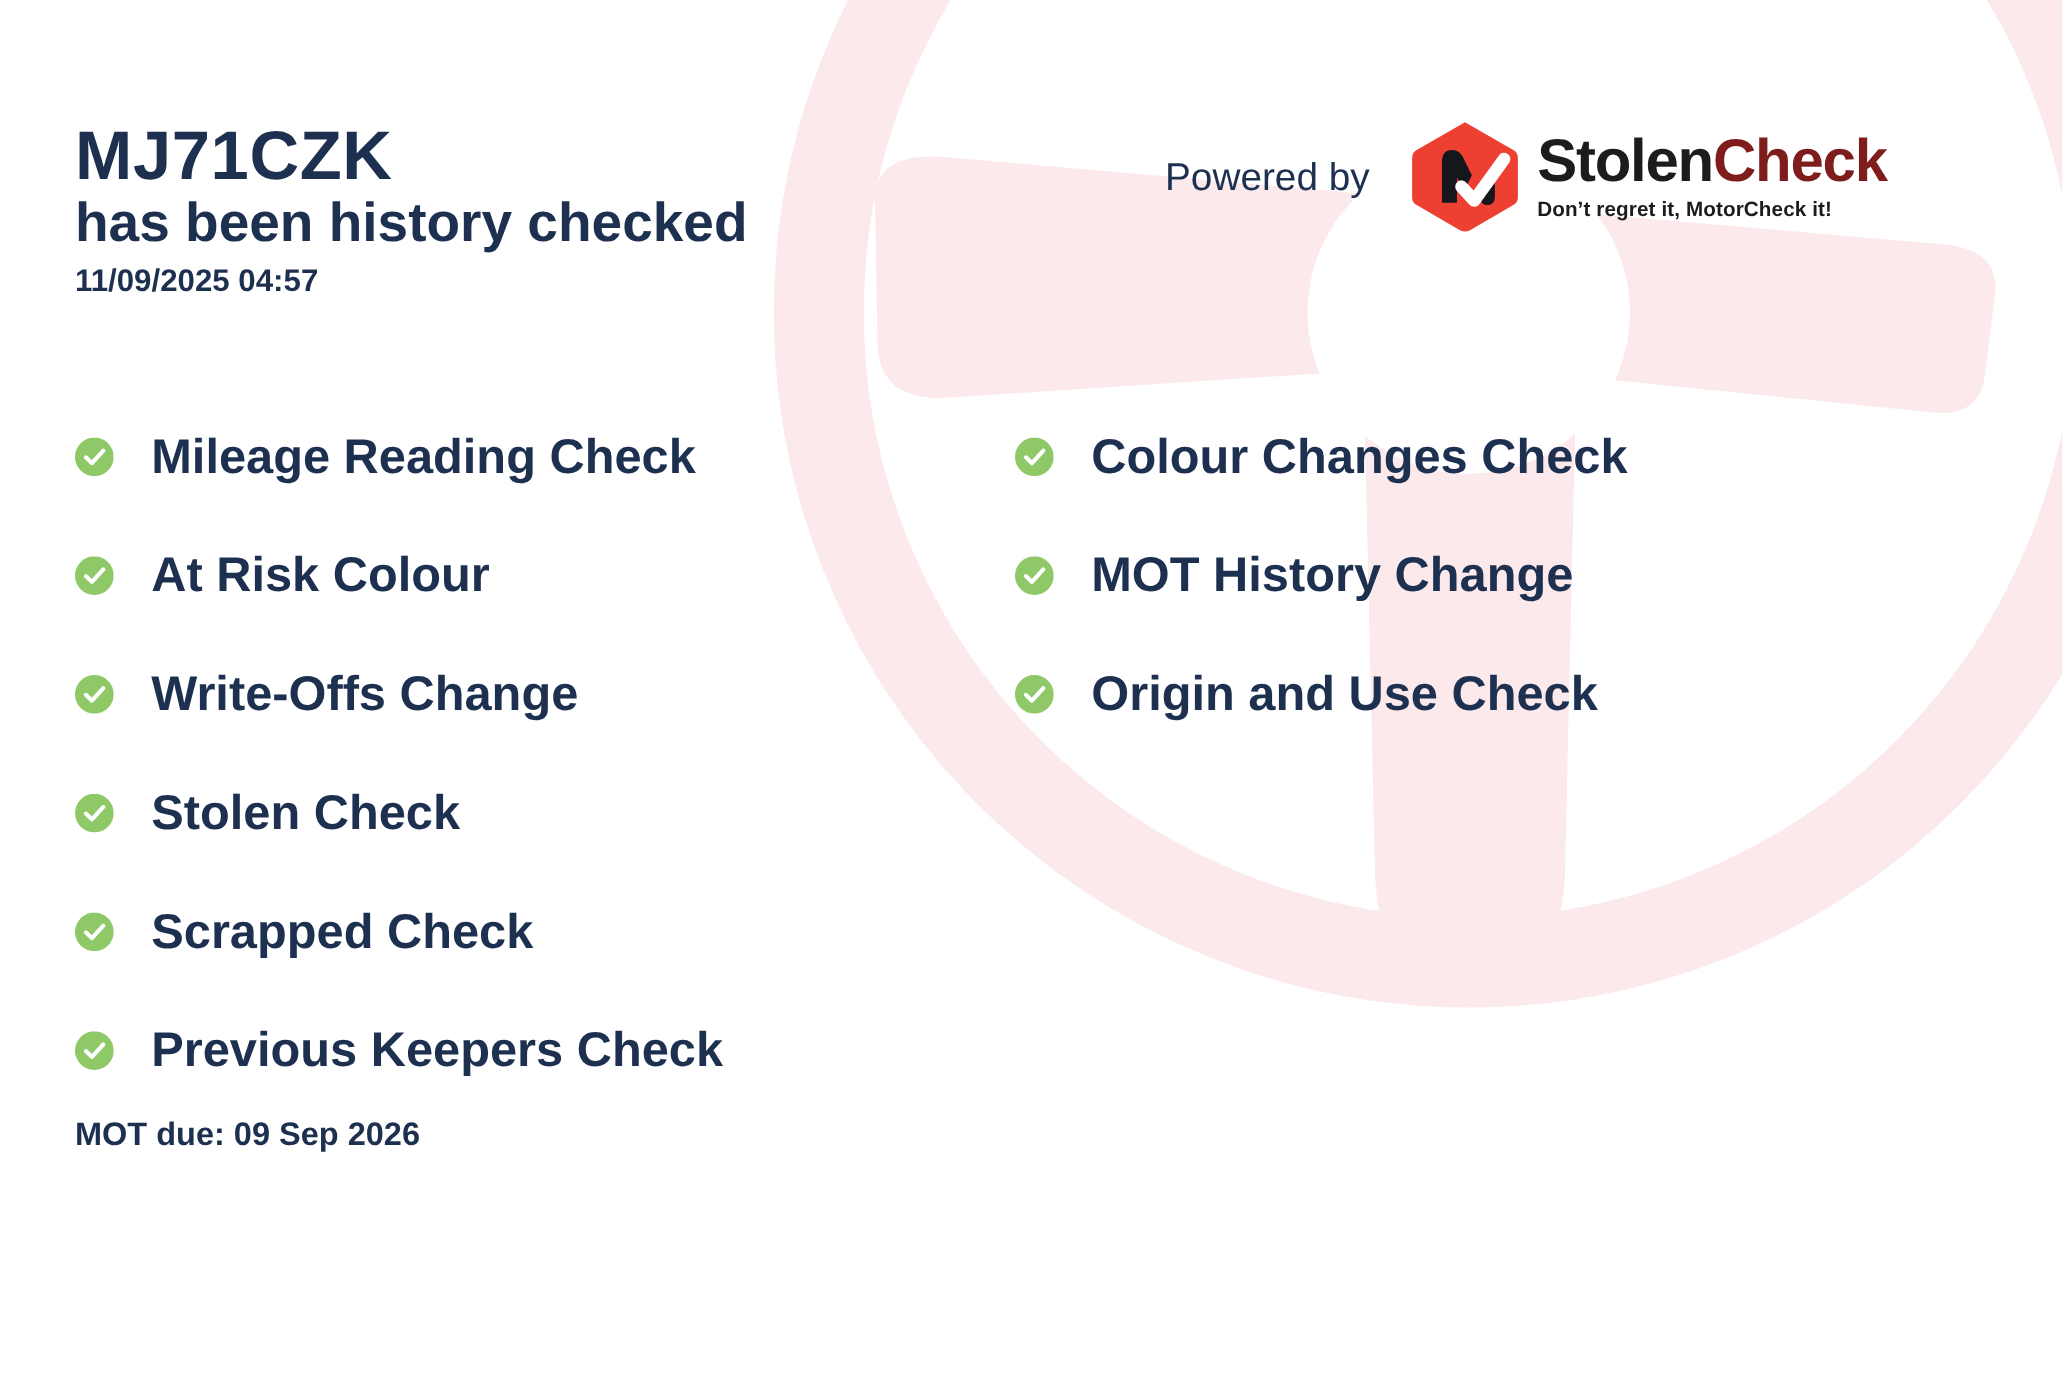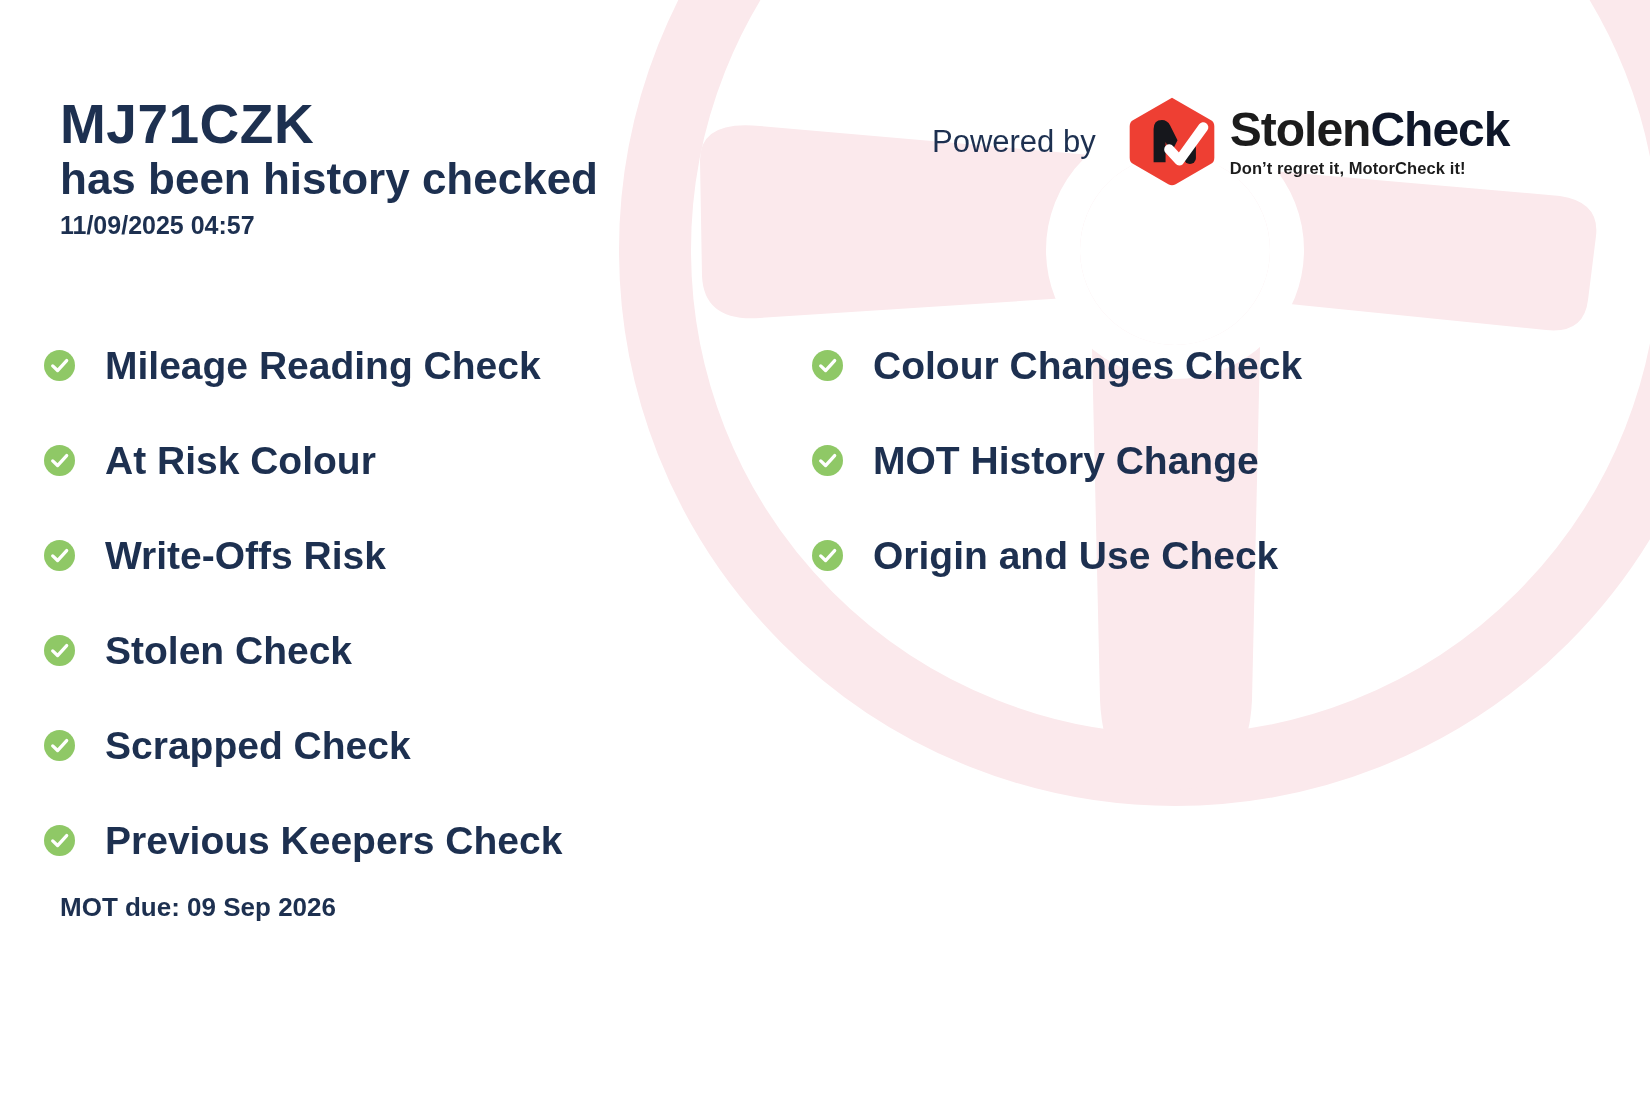--- a/index.html
+++ b/index.html
@@ -85,35 +85,35 @@
     justify-content: center;
   }
   #wordmark-line {
     font-size: 48px;
     font-weight: bold;
     line-height: 1;
     letter-spacing: -1px;
     white-space: nowrap;
   }
   .wm-motor { color: #1c1c1c; }
-  .wm-check { color: #0f172a; text-align: right; }
+  .wm-check { color: #7f1d1d; text-align: right; }
   #logo-tagline {
     font-size: 16.5px;
     font-weight: bold;
     color: #1c1c1c;
     letter-spacing: 0.1px;
     margin-top: 5px;
     white-space: nowrap;
   }
   
   .check-column {
     position: absolute;
     z-index: 5;
   }
-  #column-left  { left: 44px;  top: 318px; }
+  #column-left  { left: 60px;  top: 318px; }
   #column-right { left: 812px; top: 318px; }
   .check-item {
     display: flex;
     align-items: center;
     height: 95px;
   }
   .check-icon {
     width: 31px;
     height: 31px;
     flex: 0 0 auto;
@@ -222,21 +222,21 @@
         <path d="M9 16.4 L14 21.2 L23.4 10.9" fill="none" stroke="#ffffff" stroke-width="3.4" stroke-linecap="round" stroke-linejoin="round"></path>
       </svg>
       <span class="check-label">At Risk Colour</span>
     </div>
 
     <div class="check-item">
       <svg class="check-icon" viewBox="0 0 32 32" aria-hidden="true">
         <circle cx="16" cy="16" r="16" fill="#8fc866"></circle>
         <path d="M9 16.4 L14 21.2 L23.4 10.9" fill="none" stroke="#ffffff" stroke-width="3.4" stroke-linecap="round" stroke-linejoin="round"></path>
       </svg>
-      <span class="check-label">Write-Offs Risk</span>
+      <span class="check-label">Write-Offs Change</span>
     </div>
 
     <div class="check-item">
       <svg class="check-icon" viewBox="0 0 32 32" aria-hidden="true">
         <circle cx="16" cy="16" r="16" fill="#8fc866"></circle>
         <path d="M9 16.4 L14 21.2 L23.4 10.9" fill="none" stroke="#ffffff" stroke-width="3.4" stroke-linecap="round" stroke-linejoin="round"></path>
       </svg>
       <span class="check-label">Stolen Check</span>
     </div>
 

